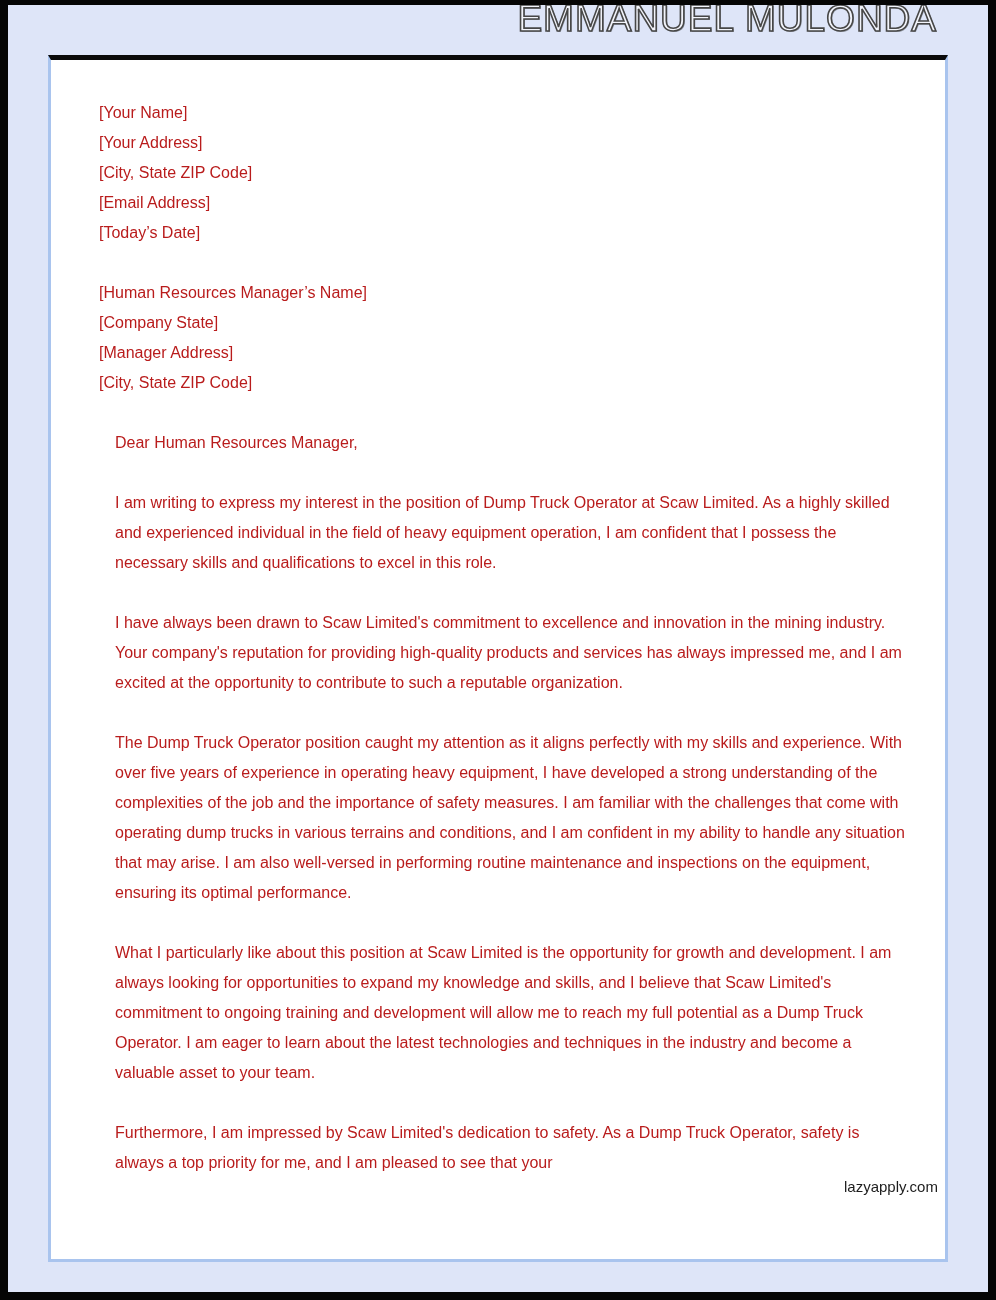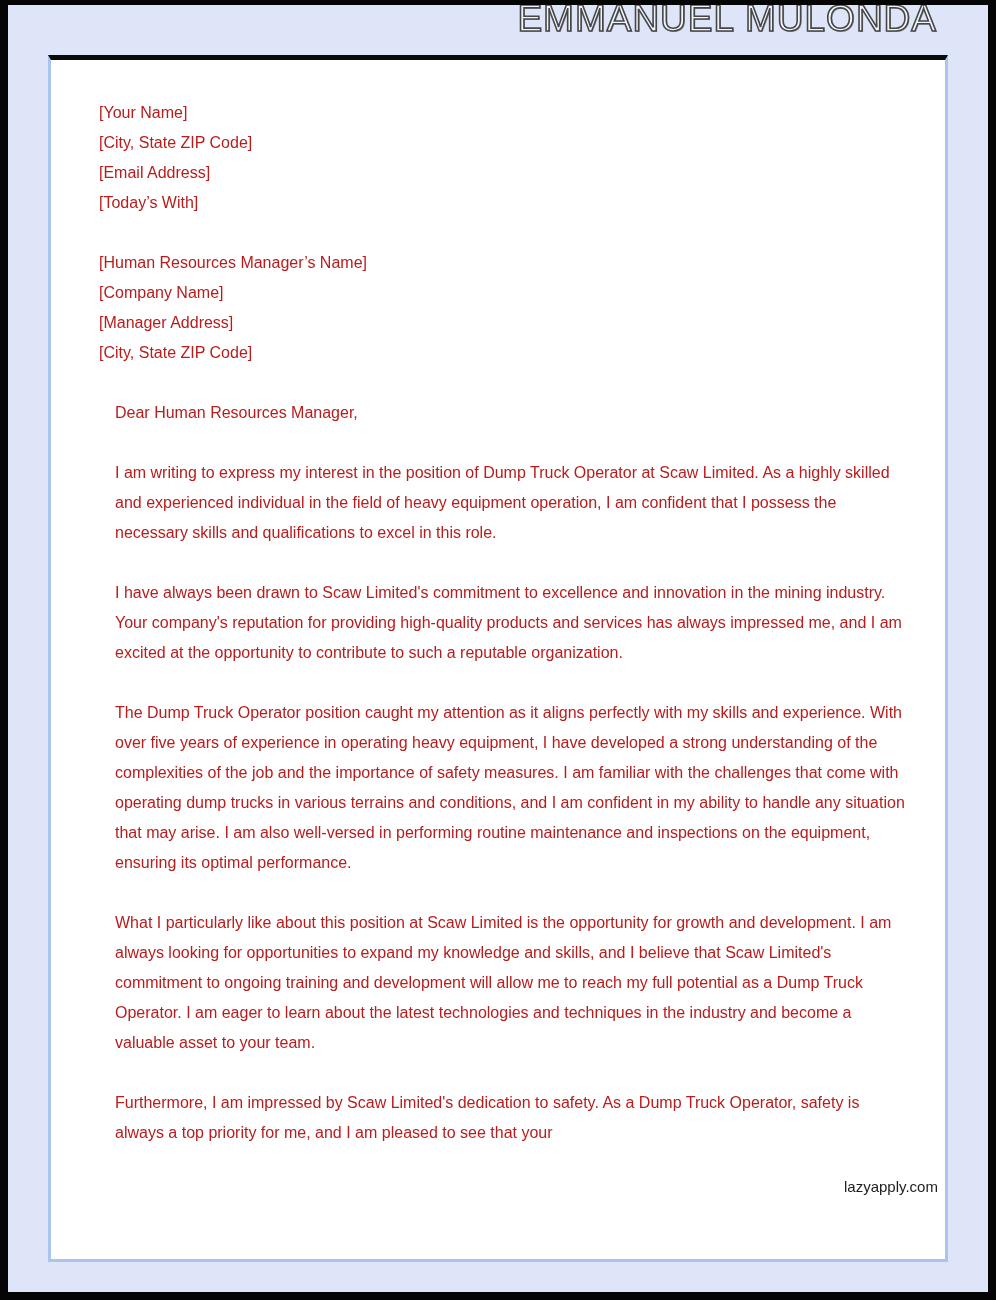--- a/index.html
+++ b/index.html
@@ -84,28 +84,29 @@
 <div class="canvas">
 
   <div class="header-name">EMMANUEL MULONDA</div>
 
   <div class="doc-box"></div>
 
   <div class="letter">
 
     <div class="block">
       <div>[Your Name]</div>
+      <div>[Your Address]</div>
       <div>[City, State ZIP Code]</div>
       <div>[Email Address]</div>
-      <div>[Today’s With]</div>
+      <div>[Today’s Date]</div>
     </div>
 
     <div class="block">
       <div>[Human Resources Manager’s Name]</div>
-      <div>[Company Name]</div>
+      <div>[Company State]</div>
       <div>[Manager Address]</div>
       <div>[City, State ZIP Code]</div>
     </div>
 
     <p>Dear Human Resources Manager,</p>
 
     <p>I am writing to express my interest in the position of Dump Truck Operator at Scaw Limited. As a highly skilled and experienced individual in the field of heavy equipment operation, I am confident that I possess the necessary skills and qualifications to excel in this role.</p>
     <p>I have always been drawn to Scaw Limited's commitment to excellence and innovation in the mining industry. Your company's reputation for providing high-quality products and services has always impressed me, and I am excited at the opportunity to contribute to such a reputable organization.</p>
     <p>The Dump Truck Operator position caught my attention as it aligns perfectly with my skills and experience. With over five years of experience in operating heavy equipment, I have developed a strong understanding of the complexities of the job and the importance of safety measures. I am familiar with the challenges that come with operating dump trucks in various terrains and conditions, and I am confident in my ability to handle any situation that may arise. I am also well-versed in performing routine maintenance and inspections on the equipment, ensuring its optimal performance.</p>
     <p>What I particularly like about this position at Scaw Limited is the opportunity for growth and development. I am always looking for opportunities to expand my knowledge and skills, and I believe that Scaw Limited's commitment to ongoing training and development will allow me to reach my full potential as a Dump Truck Operator. I am eager to learn about the latest technologies and techniques in the industry and become a valuable asset to your team.</p>

